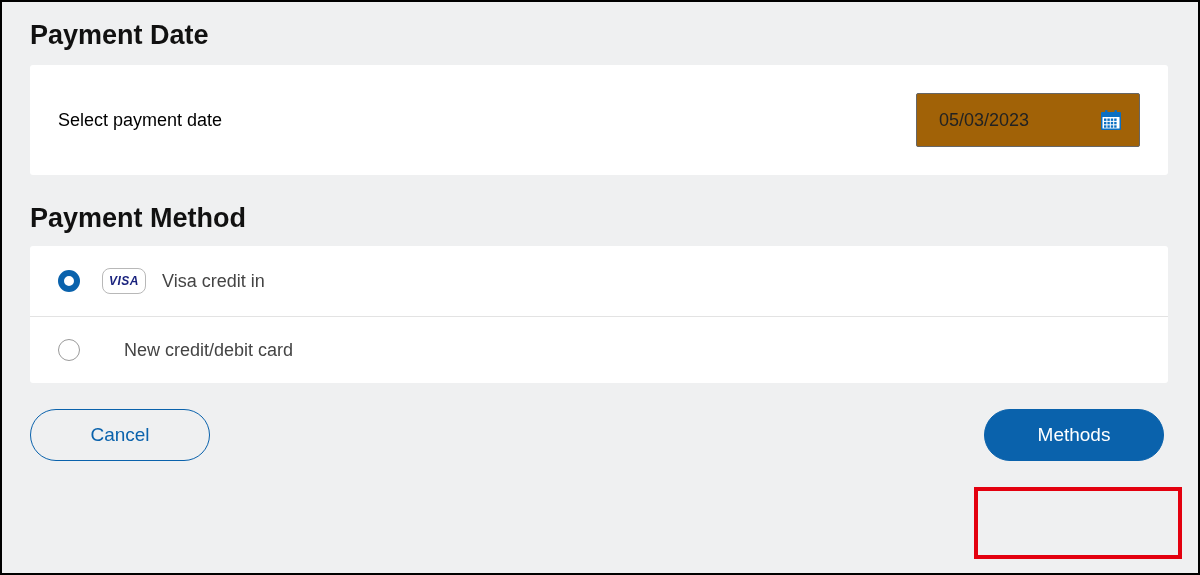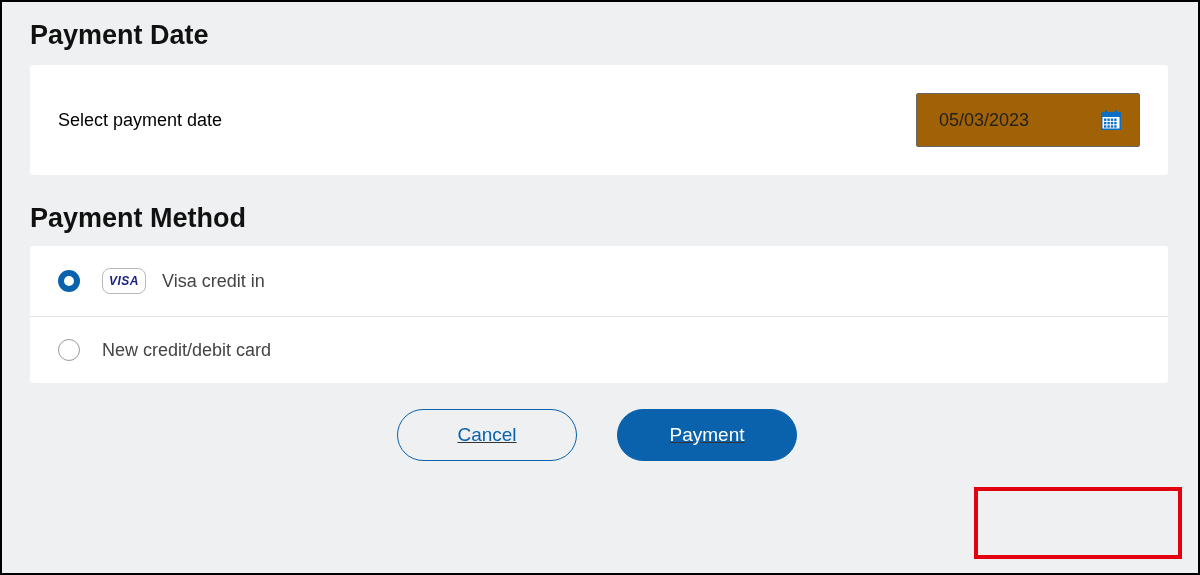--- a/index.html
+++ b/index.html
@@ -73,21 +73,21 @@
   .method-list { padding:0; }
   .method-row {
     display:flex;
     align-items:center;
     padding:22px 28px;
     border-bottom:1px solid #e3e3e3;
     font-size:18px;
     color:#444;
     cursor:pointer;
   }
-  .method-row:last-child { border-bottom:none; }
+  .method-row:last-child { border-bottom:none;gap:22px; }
   .radio {
     width:22px; height:22px;
     border:1.5px solid #9a9a9a;
     border-radius:50%;
     margin-right:22px;
     display:flex; align-items:center; justify-content:center;
     flex-shrink:0;
     background:#fff;
   }
   .radio.selected {
@@ -104,25 +104,24 @@
     font-weight:900;
     font-style:italic;
     font-size:12px;
     letter-spacing:0.5px;
     color:#1a237e;
   }
 
   
   .actions {
     display:flex;
-    justify-content:center;
+    justify-content:space-between;
     gap:40px;
     margin-top:26px;
     padding-right:4px;
-    text-decoration:underline;
   }
   .btn {
     width:180px; height:52px;
     border-radius:26px;
     font-size:19px;
     display:flex; align-items:center; justify-content:center;
     cursor:pointer;
   }
   .btn-outline {
     border:1.5px solid #0a62ac;
@@ -195,18 +194,18 @@
 
     <div class="method-row">
       <span class="radio"></span>
       <span>New credit/debit card</span>
     </div>
 
   </div>
 
   <div class="actions">
     <div class="btn btn-outline">Cancel</div>
-    <div class="btn btn-primary">Payment</div>
+    <div class="btn btn-primary">Methods</div>
   </div>
 
   <div class="highlight-box"></div>
 
 </div>
 
 </body></html>

